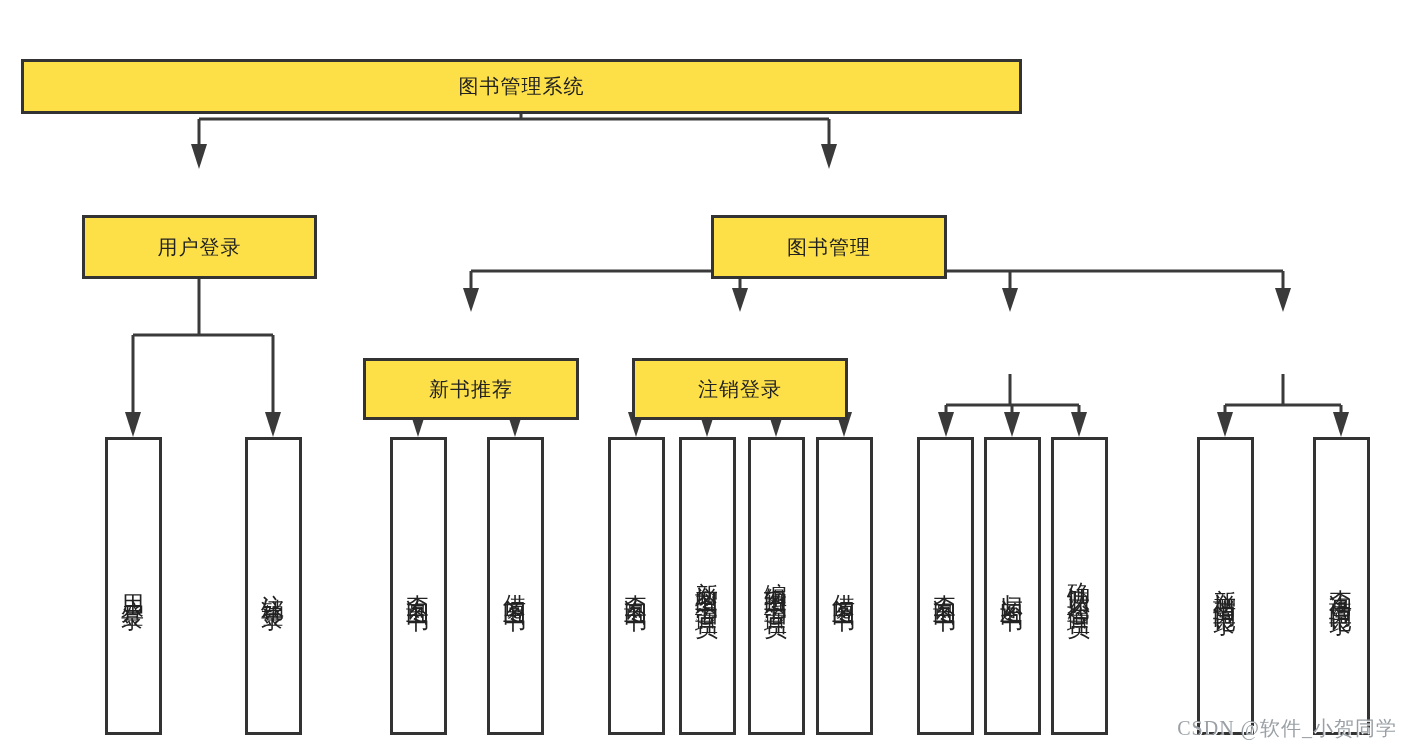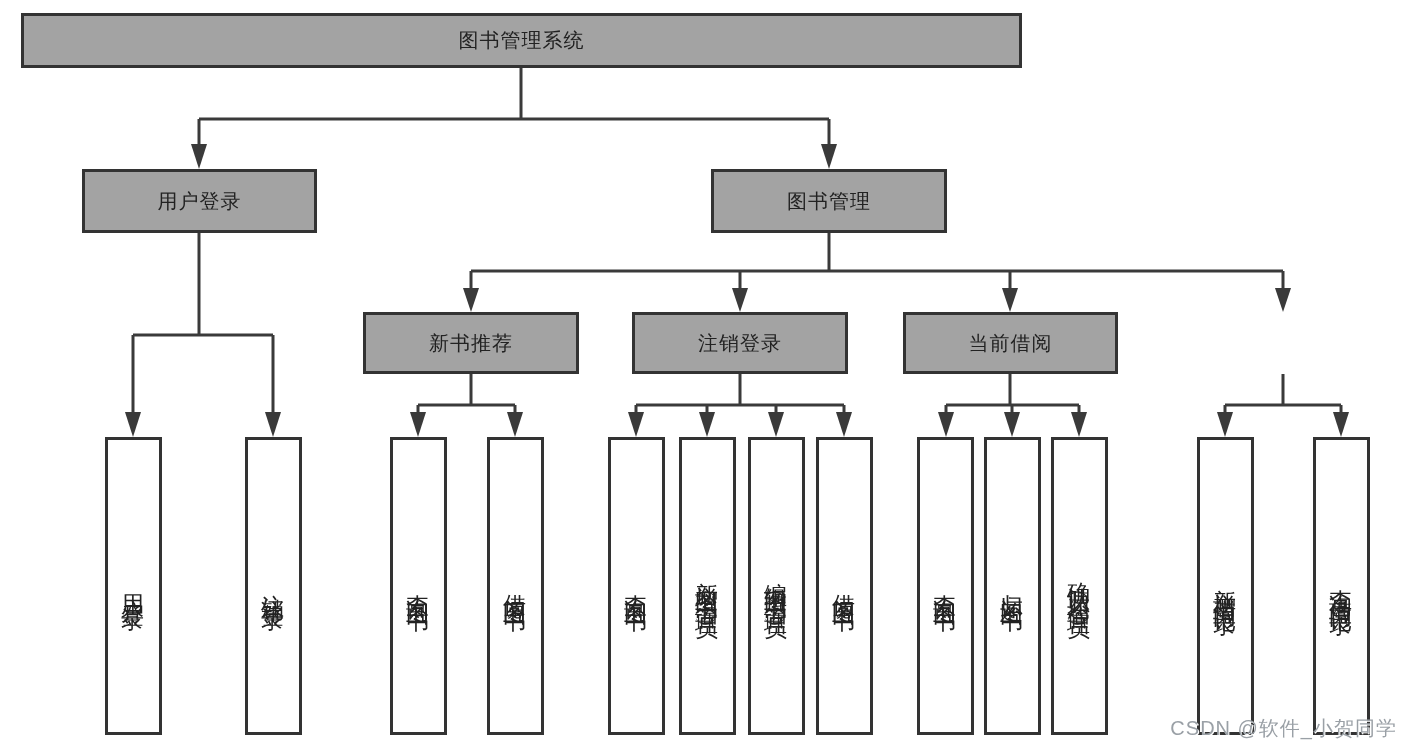--- a/index.html
+++ b/index.html
@@ -19,27 +19,28 @@
     position: absolute;
     left: 0;
     top: 0;
     z-index: 1;
   }
   .hbox {
     position: absolute;
     z-index: 2;
     box-sizing: border-box;
     border: 3px solid #333333;
-    background: #a3a3a3;
+    background: #fde047;
     display: flex;
     align-items: center;
     justify-content: center;
     font-size: 20px;
     letter-spacing: 1px;
     color: #222222;
+    margin-top: 46px;
   }
   .vbox {
     position: absolute;
     z-index: 2;
     box-sizing: border-box;
     border: 3px solid #333333;
     background: #ffffff;
     width: 57px;
     top: 437px;
     height: 298px;
@@ -57,20 +58,21 @@
   }
   #watermark {
     position: absolute;
     z-index: 3;
     right: 8px;
     bottom: 5px;
     font-size: 20px;
     letter-spacing: 1px;
     color: #9aa0a6;
     text-shadow: 1px 1px 0 #ffffff;
+    font-family: Liberation Serif, serif;
   }
   .stroke { stroke: #3a3a3a; stroke-width: 3; fill: none; }
   .head { fill: #3a3a3a; stroke: none; }
 </style>
 </head>
 <body>
 
 <div id="stage">
 
   <svg id="connectors" width="1405" height="747" viewBox="0 0 1405 747">
@@ -119,21 +121,20 @@
   <div class="hbox" style="left:21px; top:13px; width:1001px; height:55px;">图书管理系统</div>
 
   <div class="hbox" style="left:82px; top:169px; width:235px; height:64px;">用户登录</div>
 
   <div class="hbox" style="left:711px; top:169px; width:236px; height:64px;">图书管理</div>
 
   <div class="hbox" style="left:363px; top:312px; width:216px; height:62px;">新书推荐</div>
 
   <div class="hbox" style="left:632px; top:312px; width:216px; height:62px;">注销登录</div>
 
-  <div class="hbox" style="left:903px; top:312px; width:215px; height:62px;">当前借阅</div>
 
 
   <div class="vbox" style="left:105px;">
     <span class="vtext">用户登录</span>
   </div>
   <div class="vbox" style="left:245px;">
     <span class="vtext">注销登录</span>
   </div>
 
   <div class="vbox" style="left:390px;">

